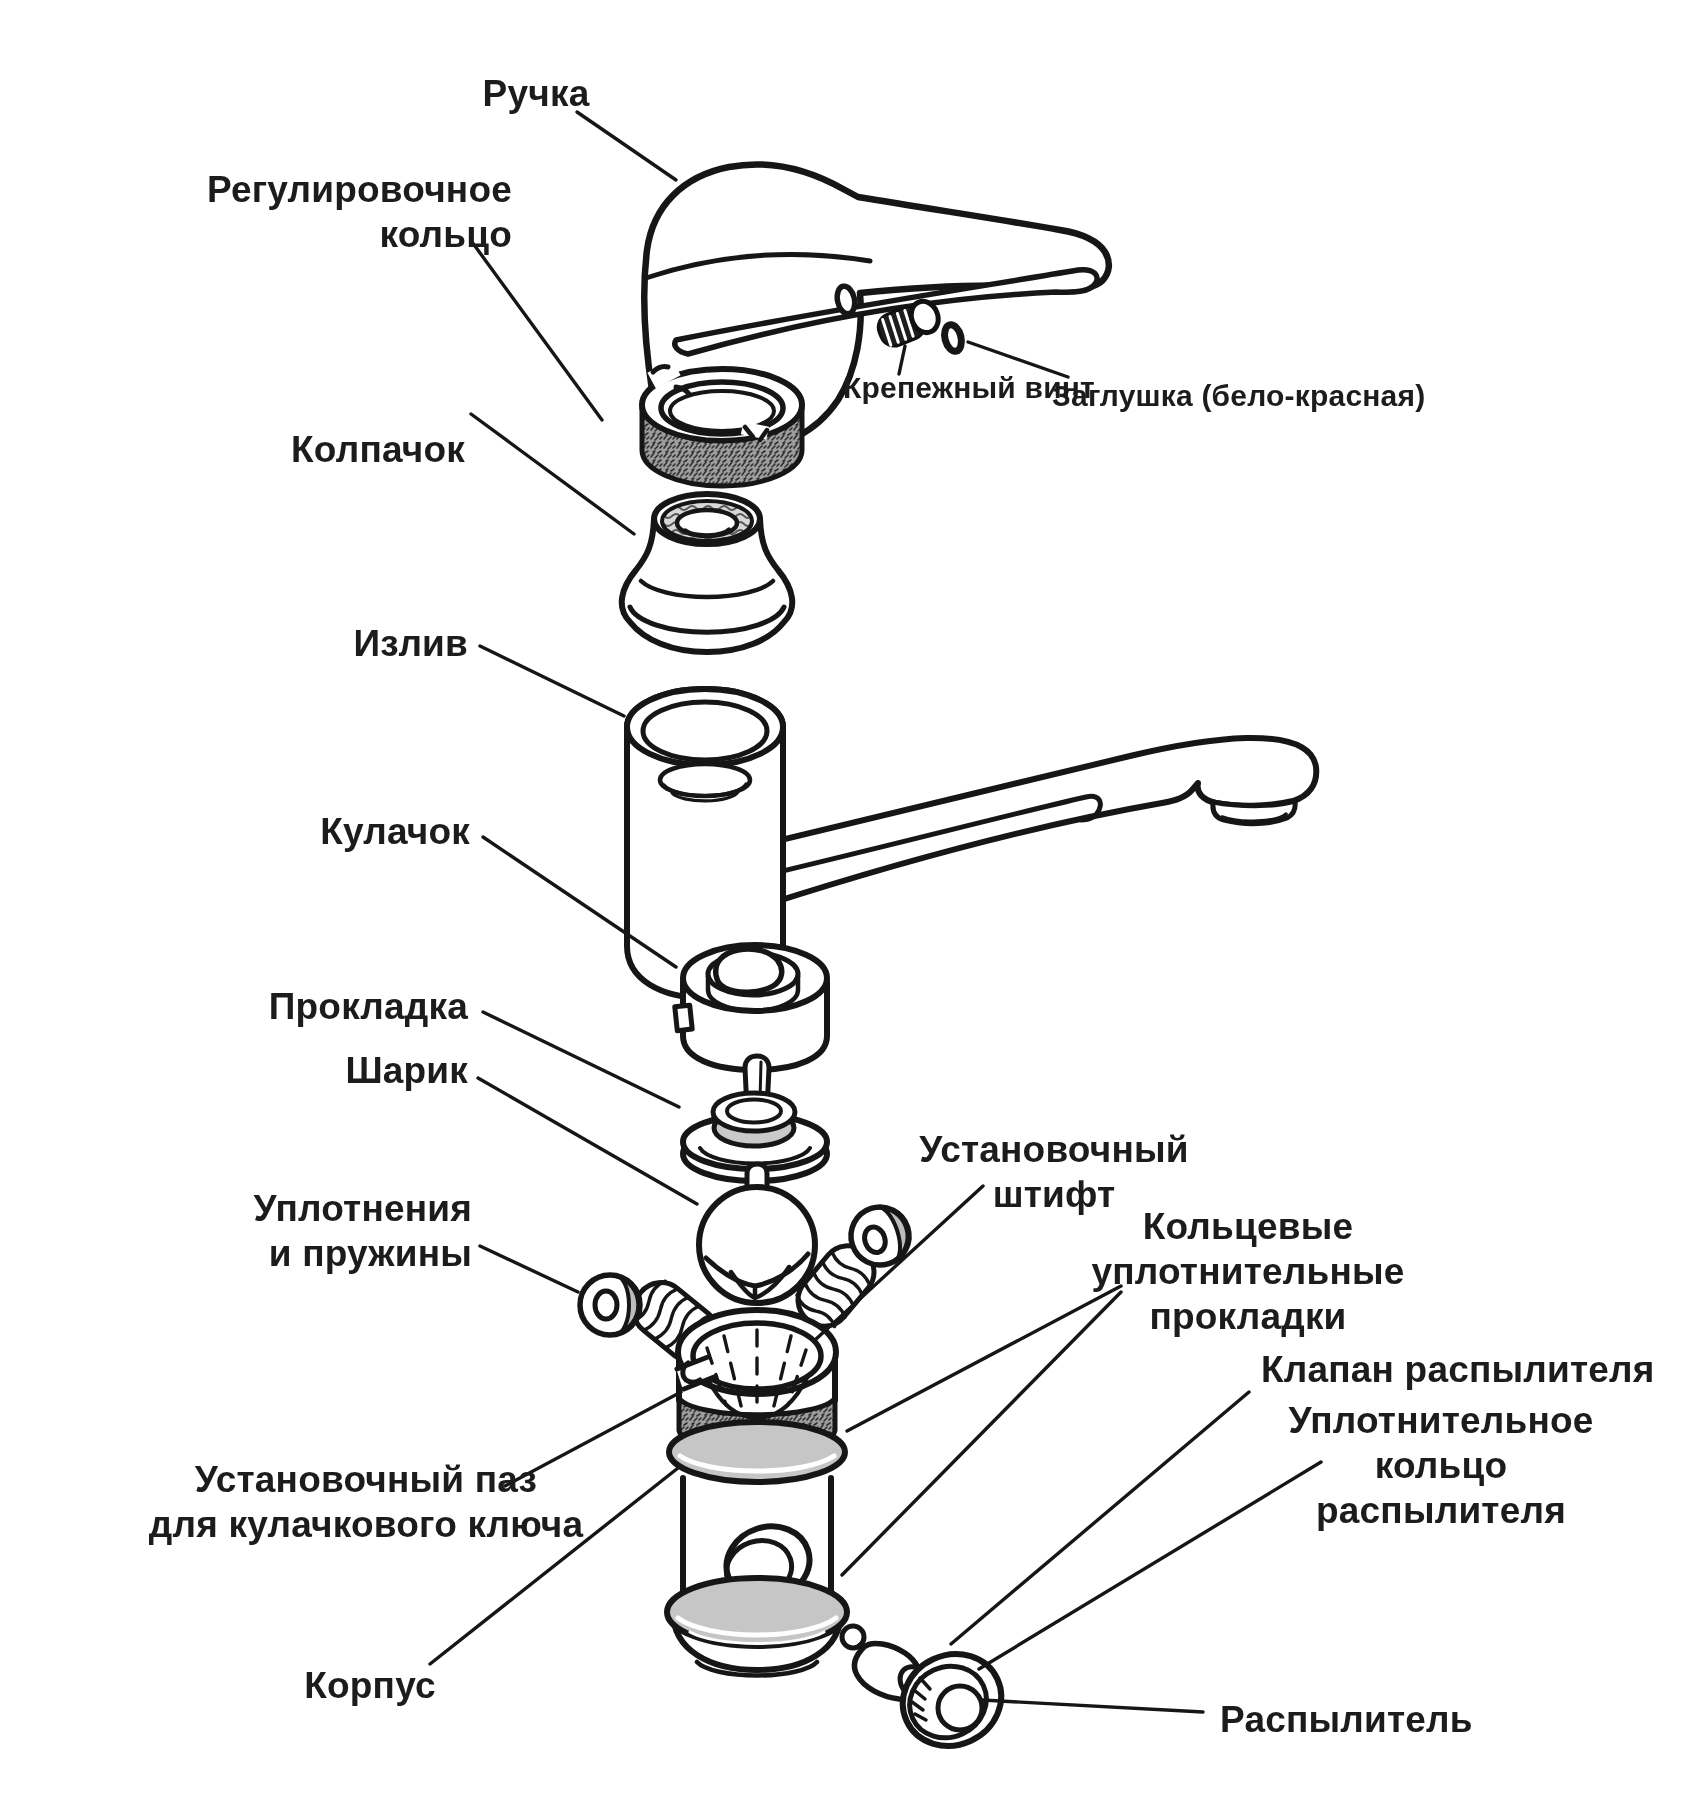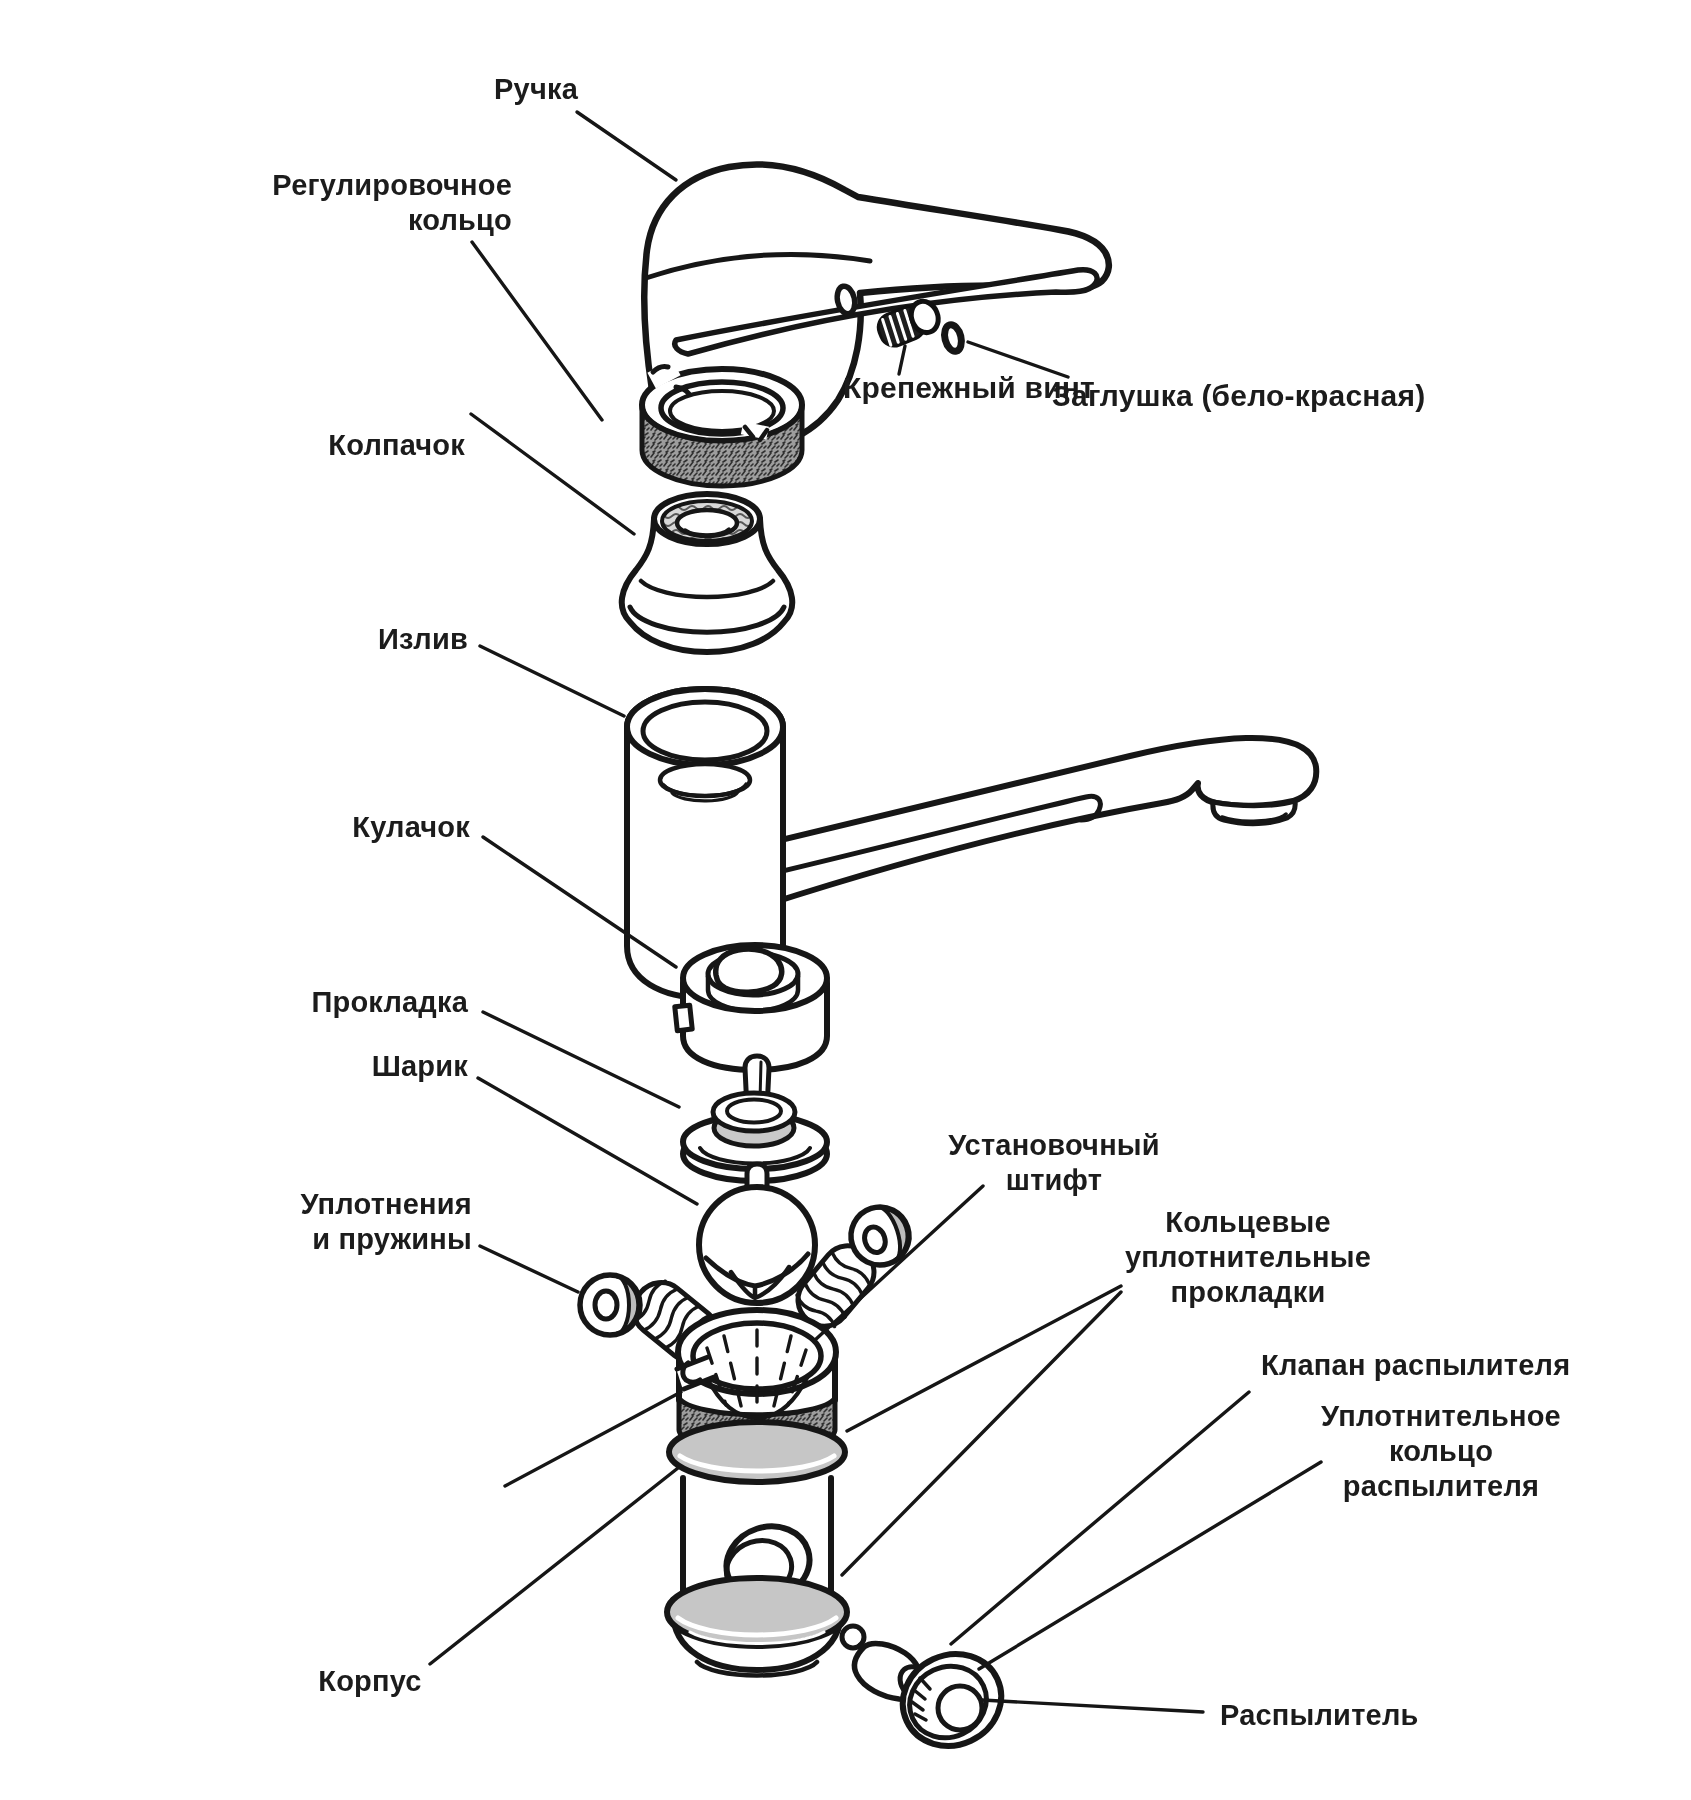--- a/index.html
+++ b/index.html
@@ -2,21 +2,21 @@
 <html lang="ru"><head>
 <meta charset="utf-8">
 <style>
   html,body{margin:0;padding:0;background:#ffffff;}
   .stage{
     position:relative;width:1691px;height:1800px;background:#ffffff;overflow:hidden;
     font-family:"Liberation Sans",sans-serif;
   }
   .stage svg{position:absolute;left:0;top:0;}
   .lbl{
-    position:absolute;font-weight:700;font-size:29px;line-height:1.21;color:#1c1c1c;
+    position:absolute;font-weight:700;font-size:37px;line-height:1.21;color:#1c1c1c;
     white-space:pre-line;letter-spacing:.2px;
   }
   .lbl.small{font-size:30px;}
   .ctr{transform:translateX(-50%);text-align:center;}
   .rgt{text-align:right;}
 </style>
 </head>
 <body>
 
 <div class="stage">
@@ -225,16 +225,18 @@
   <div class="lbl small" style="left:1052px;top:378px;">Заглушка (бело-красная)</div>
   <div class="lbl ctr" style="left:1054px;top:1128px;">Установочный
 штифт</div>
   <div class="lbl ctr" style="left:1248px;top:1205px;">Кольцевые
 уплотнительные
 прокладки</div>
   <div class="lbl" style="left:1261px;top:1348px;">Клапан распылителя</div>
   <div class="lbl ctr" style="left:1441px;top:1399px;">Уплотнительное
 кольцо
 распылителя</div>
+  <div class="lbl ctr" style="left:366px;top:1458px;">Установочный паз
+для кулачкового ключа</div>
   <div class="lbl ctr" style="left:370px;top:1664px;">Корпус</div>
   <div class="lbl" style="left:1220px;top:1698px;">Распылитель</div>
 
 </div>
 
 </body></html>

